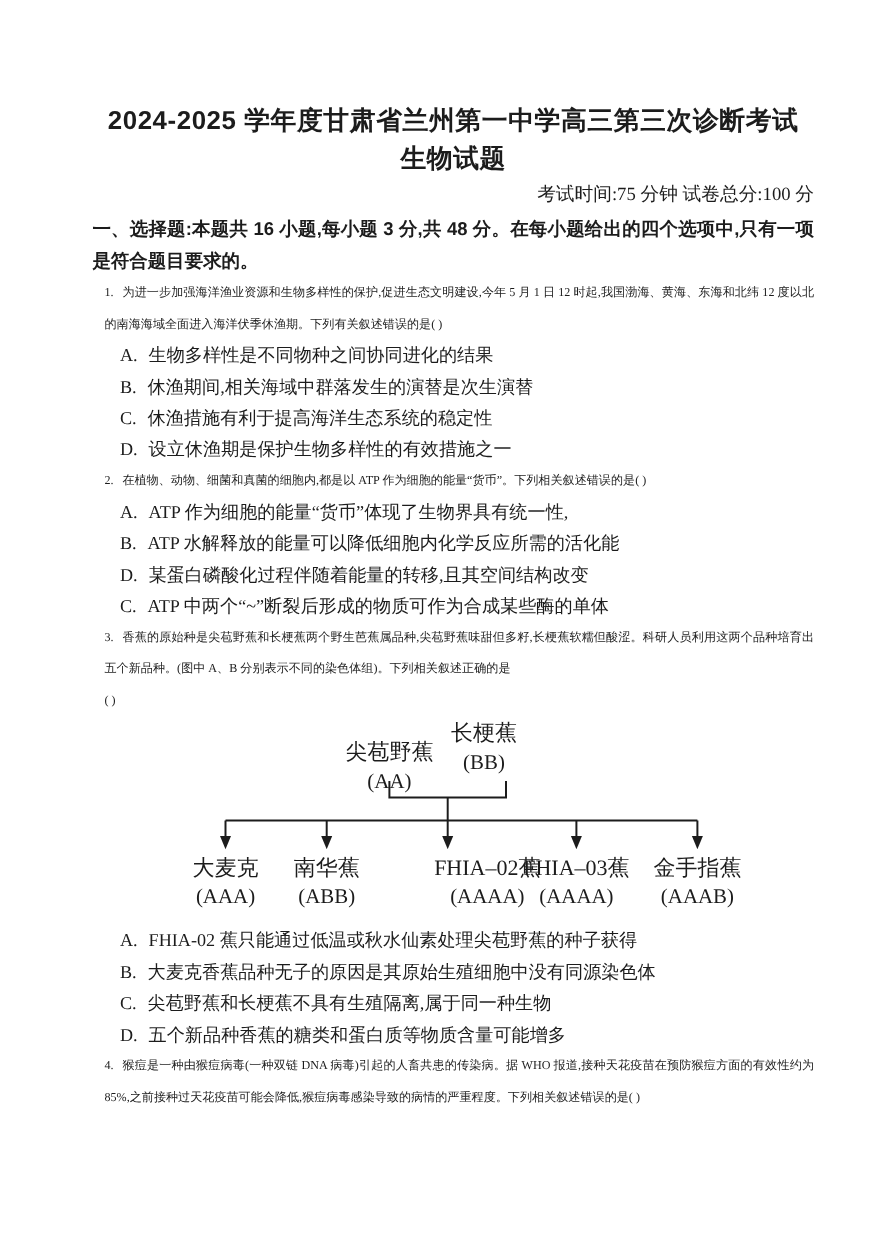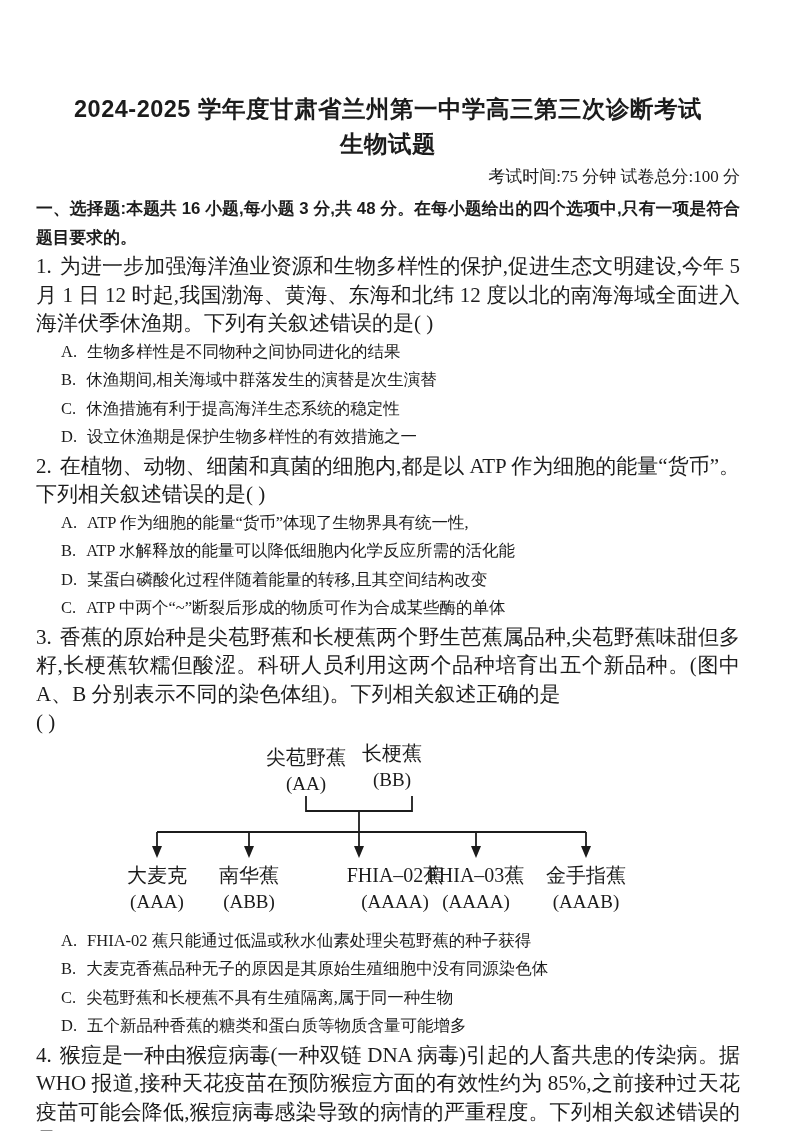--- a/index.html
+++ b/index.html
@@ -5,21 +5,21 @@
   * { margin: 0; padding: 0; box-sizing: border-box; }
   html, body { background: #ffffff; }
   body { font-family: "Liberation Serif", "DejaVu Serif", serif; color: #1c1c1c; }
 
   .page {
     position: relative;
     width: 800px;
     height: 1131px;
     margin: 0 auto;
     background: #ffffff;
-    padding: 92px 60px 0 36px;
+    padding: 92px 60px 0 84px;
     overflow: hidden;
   }
 
   .title-line {
     text-align: center;
     font-size: 23.5px;
     font-weight: bold;
     line-height: 35px;
     font-family: "Liberation Sans", "DejaVu Sans", sans-serif;
     letter-spacing: 0.5px;
@@ -35,23 +35,24 @@
     margin-top: 6px;
     font-size: 16.8px;
     font-weight: bold;
     line-height: 28.5px;
     text-align: justify;
     font-family: Liberation Sans, sans-serif;
   }
 
   .question { margin: 0; }
   .stem {
-    font-size: 21px;
+    font-size: 11px;
     line-height: 28.5px;
     text-align: justify;
+    margin-left: 11px;
   }
   .stem .qnum { margin-right: 8px; }
   .option-row {
     font-size: 16.5px;
     line-height: 28.5px;
     padding-left: 25px;
   }
   .option-row .opt-label { margin-right: 10px; }
 
   
@@ -98,21 +99,21 @@
     <div class="option-row"><span class="opt-label">B.</span><span>ATP 水解释放的能量可以降低细胞内化学反应所需的活化能</span></div>
     <div class="option-row"><span class="opt-label">D.</span><span>某蛋白磷酸化过程伴随着能量的转移,且其空间结构改变</span></div>
     <div class="option-row"><span class="opt-label">C.</span><span>ATP 中两个“~”断裂后形成的物质可作为合成某些酶的单体</span></div>
   </div>
 
   <div class="question">
     <p class="stem" style="white-space: pre-line;"><span class="qnum">3.</span><span>香蕉的原始种是尖苞野蕉和长梗蕉两个野生芭蕉属品种,尖苞野蕉味甜但多籽,长梗蕉软糯但酸涩。科研人员利用这两个品种培育出五个新品种。(图中 A、B 分别表示不同的染色体组)。下列相关叙述正确的是
 (   )</span></p>
 
     <div class="diagram">
-      <div class="dg-col" style="left:270px; top:4px;">
+      <div class="dg-col" style="left:270px; top:17px;">
         <div class="dg-name">尖苞野蕉</div>
         <div class="dg-genome">(AA)</div>
       </div>
       <div class="dg-col" style="left:356px; top:0;">
         <div class="dg-name">长梗蕉</div>
         <div class="dg-genome">(BB)</div>
       </div>
 
       <svg width="680" height="180" viewBox="0 0 680 180">
 

